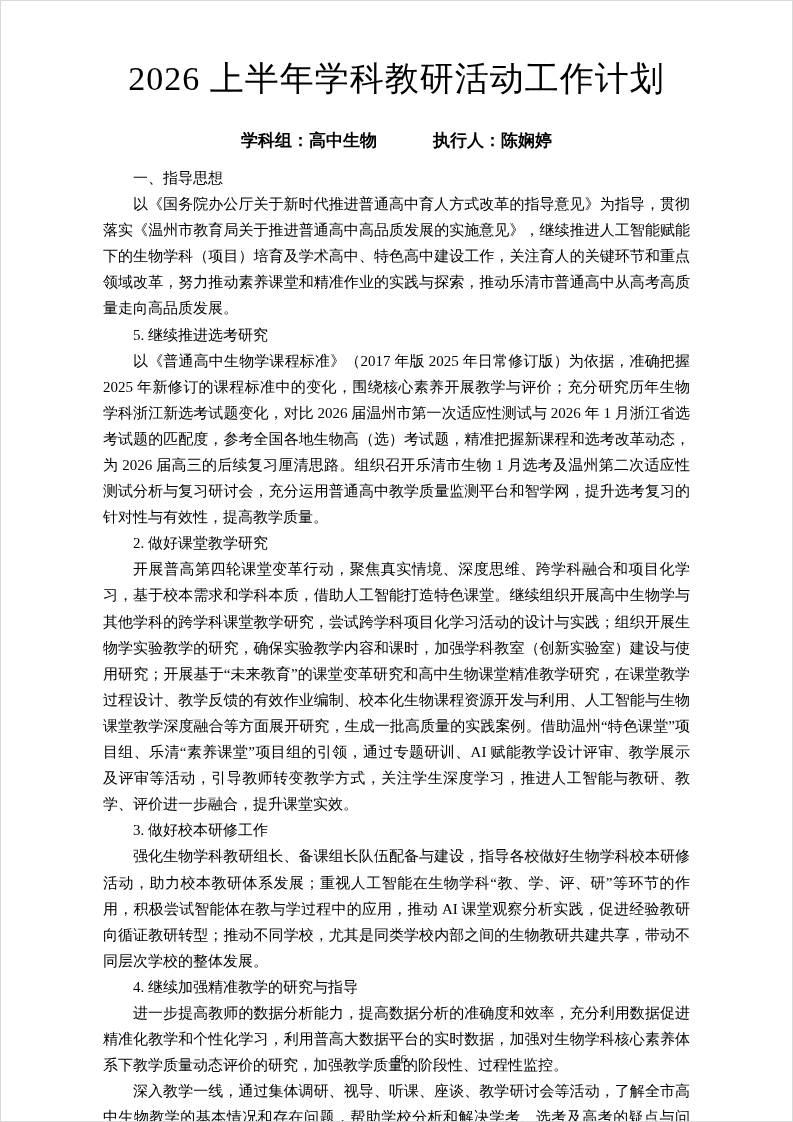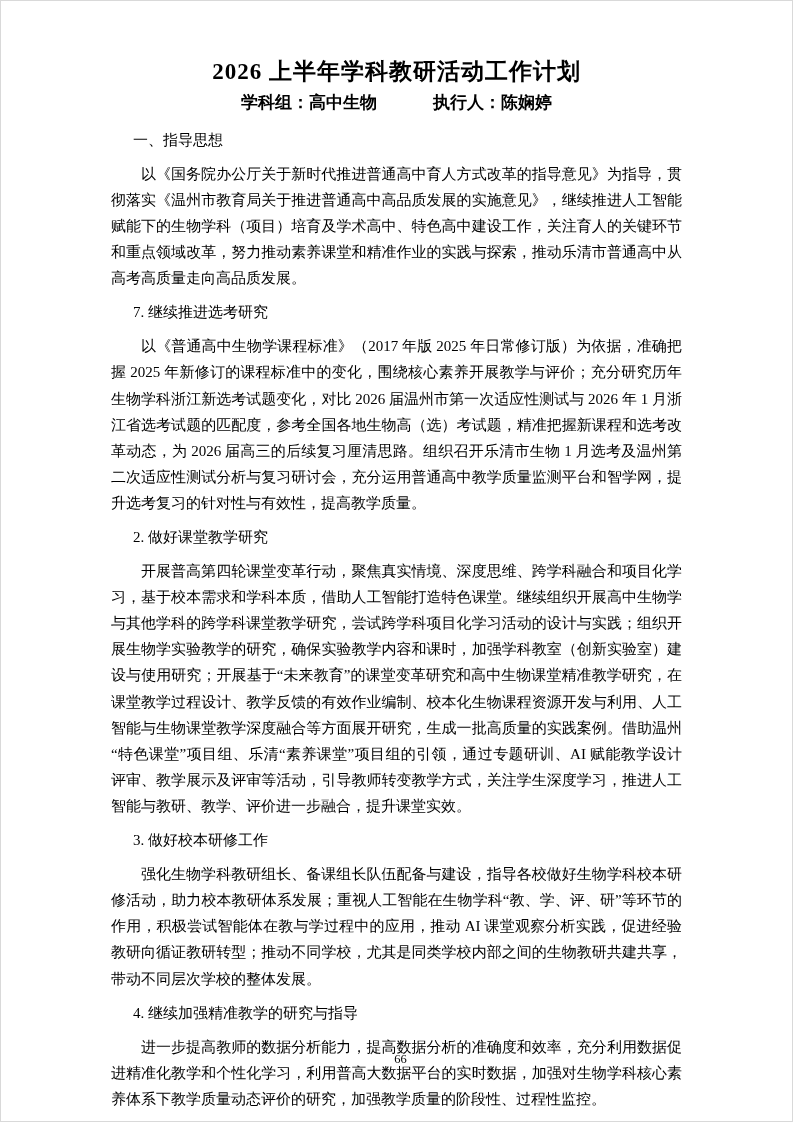--- a/index.html
+++ b/index.html
@@ -17,24 +17,24 @@
     position: relative;
     width: 793px;
     height: 1122px;
     box-sizing: border-box;
     border: 1px solid #d9d9d9;
     padding: 46px 102px 0 102px;
     background: #ffffff;
     overflow: hidden;
   }
   .doc-title {
-    margin: 10px 0 4px 0;
+    margin: 10px 0 28px 0;
     text-align: center;
-    font-size: 23px;
-    font-weight: 700;
+    font-size: 34px;
+    font-weight: 400;
     letter-spacing: 1px;
     line-height: 1.3;
   }
   .doc-meta {
     display: flex;
     justify-content: center;
     gap: 56px;
     font-size: 17px;
     font-weight: bold;
     margin-bottom: 12px;
@@ -46,21 +46,21 @@
     text-align: justify;
   }
   .sec-heading {
     margin: 0;
     font-size: 15px;
     font-weight: normal;
     text-indent: 2em;
     line-height: 1.74;
   }
   .doc-body p {
-    margin: 8px;
+    margin: 0;
     text-indent: 2em;
     line-height: 1.74;
   }
   .page-number {
     position: absolute;
     left: 0;
     right: 0;
     bottom: 54px;
     text-align: center;
     font-size: 12.5px;
@@ -79,21 +79,21 @@
     <span><span>学科组：</span><span>高中生物</span></span>
     <span><span>执行人：</span><span>陈娴婷</span></span>
   </div>
 
   <div class="doc-body">
 
     <h2 class="sec-heading">一、指导思想</h2>
     <p>以《国务院办公厅关于新时代推进普通高中育人方式改革的指导意见》为指导，贯彻落实《温州市教育局关于推进普通高中高品质发展的实施意见》，继续推进人工智能赋能下的生物学科（项目）培育及学术高中、特色高中建设工作，关注育人的关键环节和重点领域改革，努力推动素养课堂和精准作业的实践与探索，推动乐清市普通高中从高考高质量走向高品质发展。</p>
 
 
-    <h3 class="sec-heading">7. 继续推进选考研究</h3>
+    <h3 class="sec-heading">5. 继续推进选考研究</h3>
     <p>以《普通高中生物学课程标准》（2017 年版 2025 年日常修订版）为依据，准确把握 2025 年新修订的课程标准中的变化，围绕核心素养开展教学与评价；充分研究历年生物学科浙江新选考试题变化，对比 2026 届温州市第一次适应性测试与 2026 年 1 月浙江省选考试题的匹配度，参考全国各地生物高（选）考试题，精准把握新课程和选考改革动态，为 2026 届高三的后续复习厘清思路。组织召开乐清市生物 1 月选考及温州第二次适应性测试分析与复习研讨会，充分运用普通高中教学质量监测平台和智学网，提升选考复习的针对性与有效性，提高教学质量。</p>
 
     <h3 class="sec-heading">2. 做好课堂教学研究</h3>
     <p>开展普高第四轮课堂变革行动，聚焦真实情境、深度思维、跨学科融合和项目化学习，基于校本需求和学科本质，借助人工智能打造特色课堂。继续组织开展高中生物学与其他学科的跨学科课堂教学研究，尝试跨学科项目化学习活动的设计与实践；组织开展生物学实验教学的研究，确保实验教学内容和课时，加强学科教室（创新实验室）建设与使用研究；开展基于“未来教育”的课堂变革研究和高中生物课堂精准教学研究，在课堂教学过程设计、教学反馈的有效作业编制、校本化生物课程资源开发与利用、人工智能与生物课堂教学深度融合等方面展开研究，生成一批高质量的实践案例。借助温州“特色课堂”项目组、乐清“素养课堂”项目组的引领，通过专题研训、AI 赋能教学设计评审、教学展示及评审等活动，引导教师转变教学方式，关注学生深度学习，推进人工智能与教研、教学、评价进一步融合，提升课堂实效。</p>
 
     <h3 class="sec-heading">3. 做好校本研修工作</h3>
     <p>强化生物学科教研组长、备课组长队伍配备与建设，指导各校做好生物学科校本研修活动，助力校本教研体系发展；重视人工智能在生物学科“教、学、评、研”等环节的作用，积极尝试智能体在教与学过程中的应用，推动 AI 课堂观察分析实践，促进经验教研向循证教研转型；推动不同学校，尤其是同类学校内部之间的生物教研共建共享，带动不同层次学校的整体发展。</p>
 
     <h3 class="sec-heading">4. 继续加强精准教学的研究与指导</h3>
     <p>进一步提高教师的数据分析能力，提高数据分析的准确度和效率，充分利用数据促进精准化教学和个性化学习，利用普高大数据平台的实时数据，加强对生物学科核心素养体系下教学质量动态评价的研究，加强教学质量的阶段性、过程性监控。</p>

